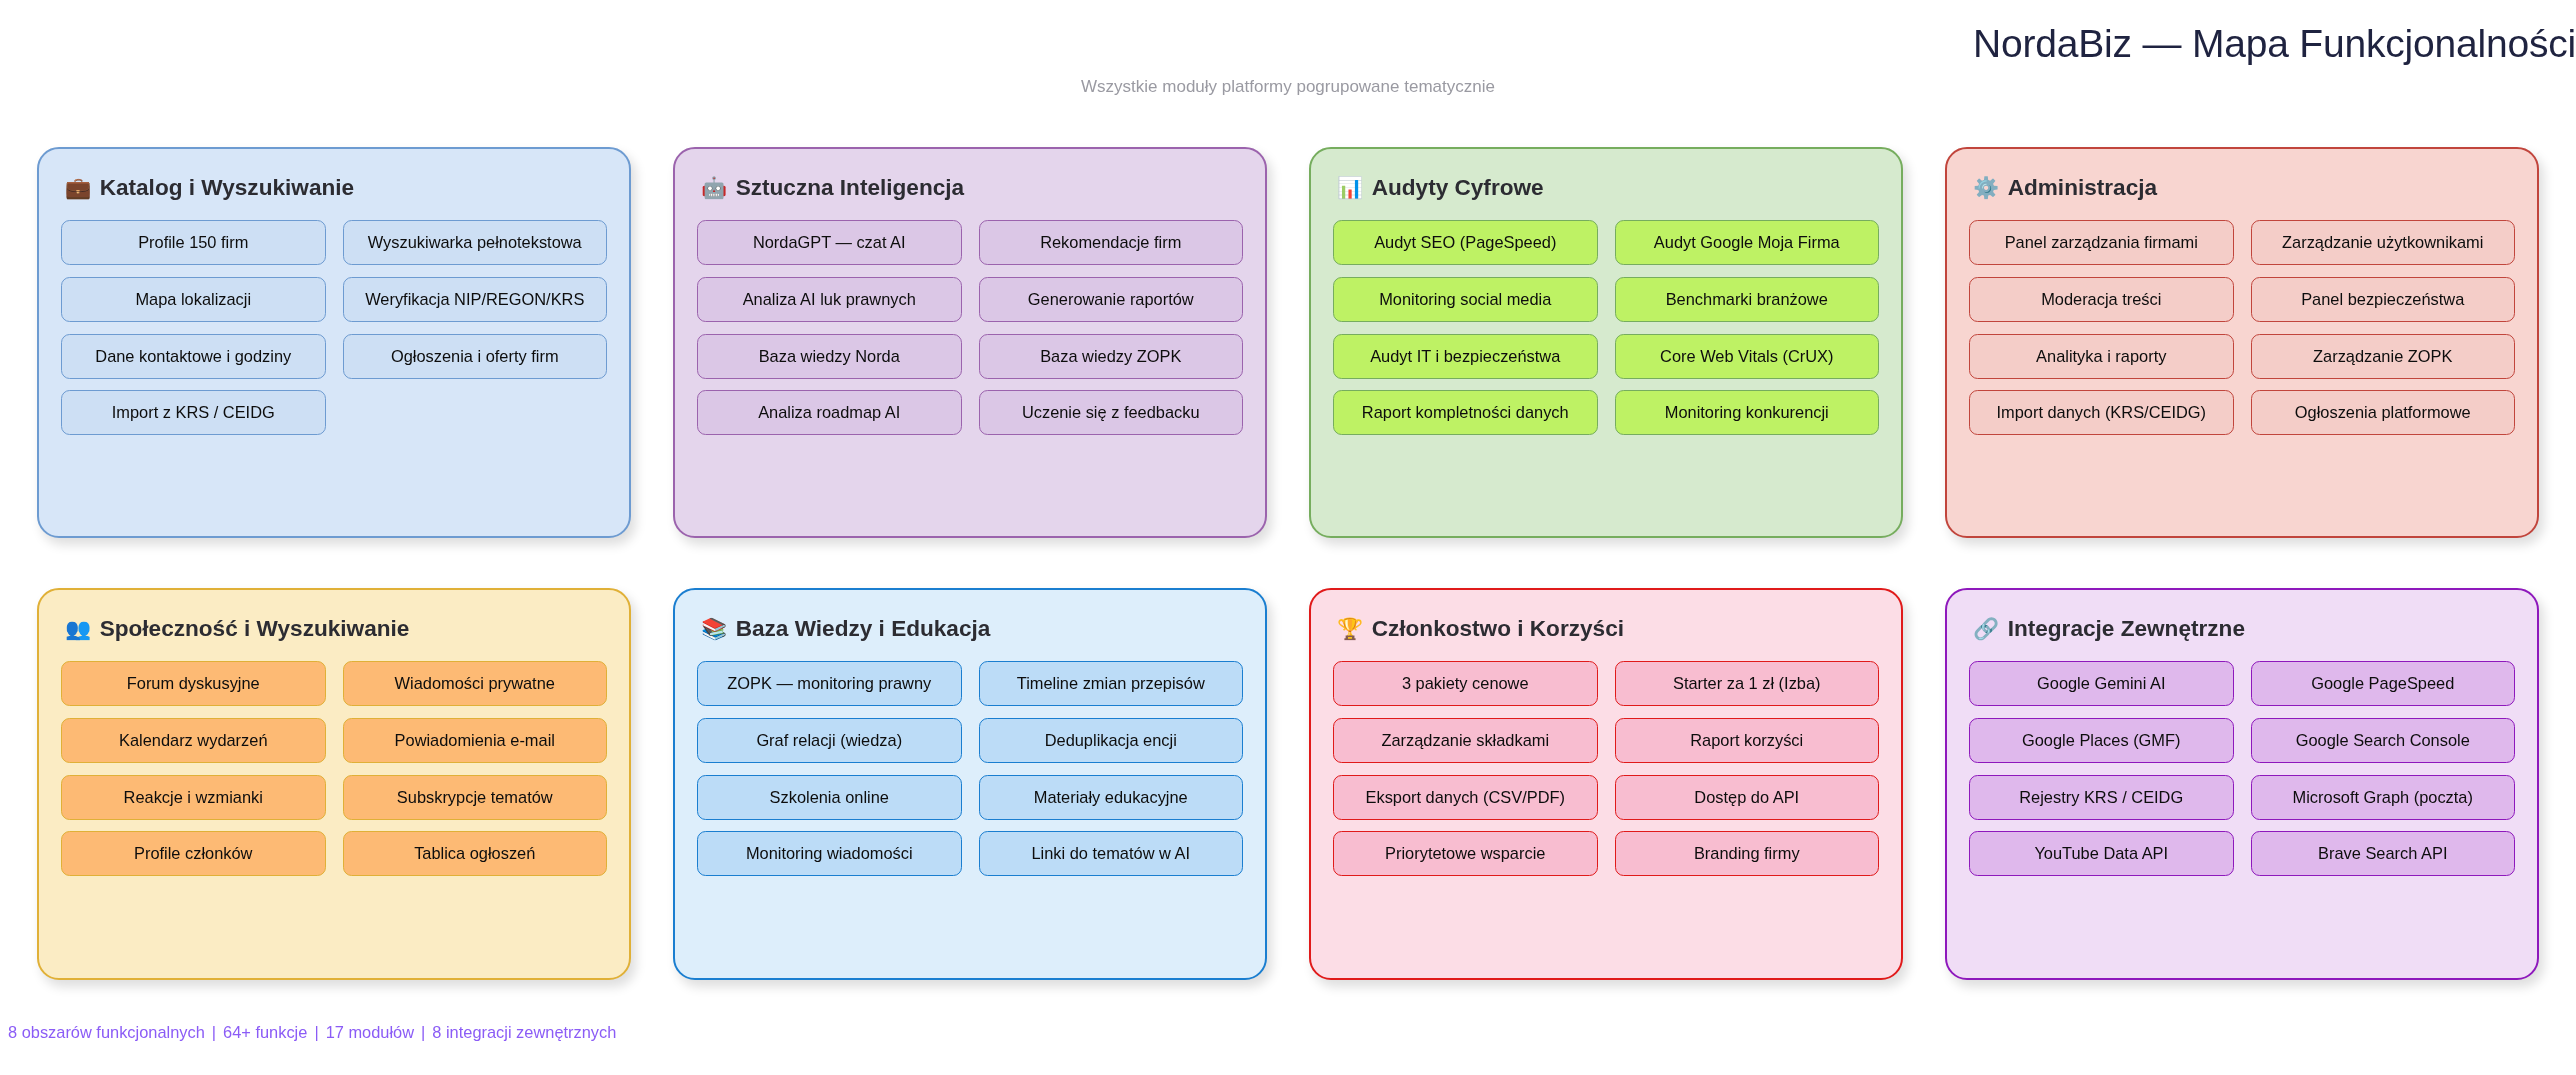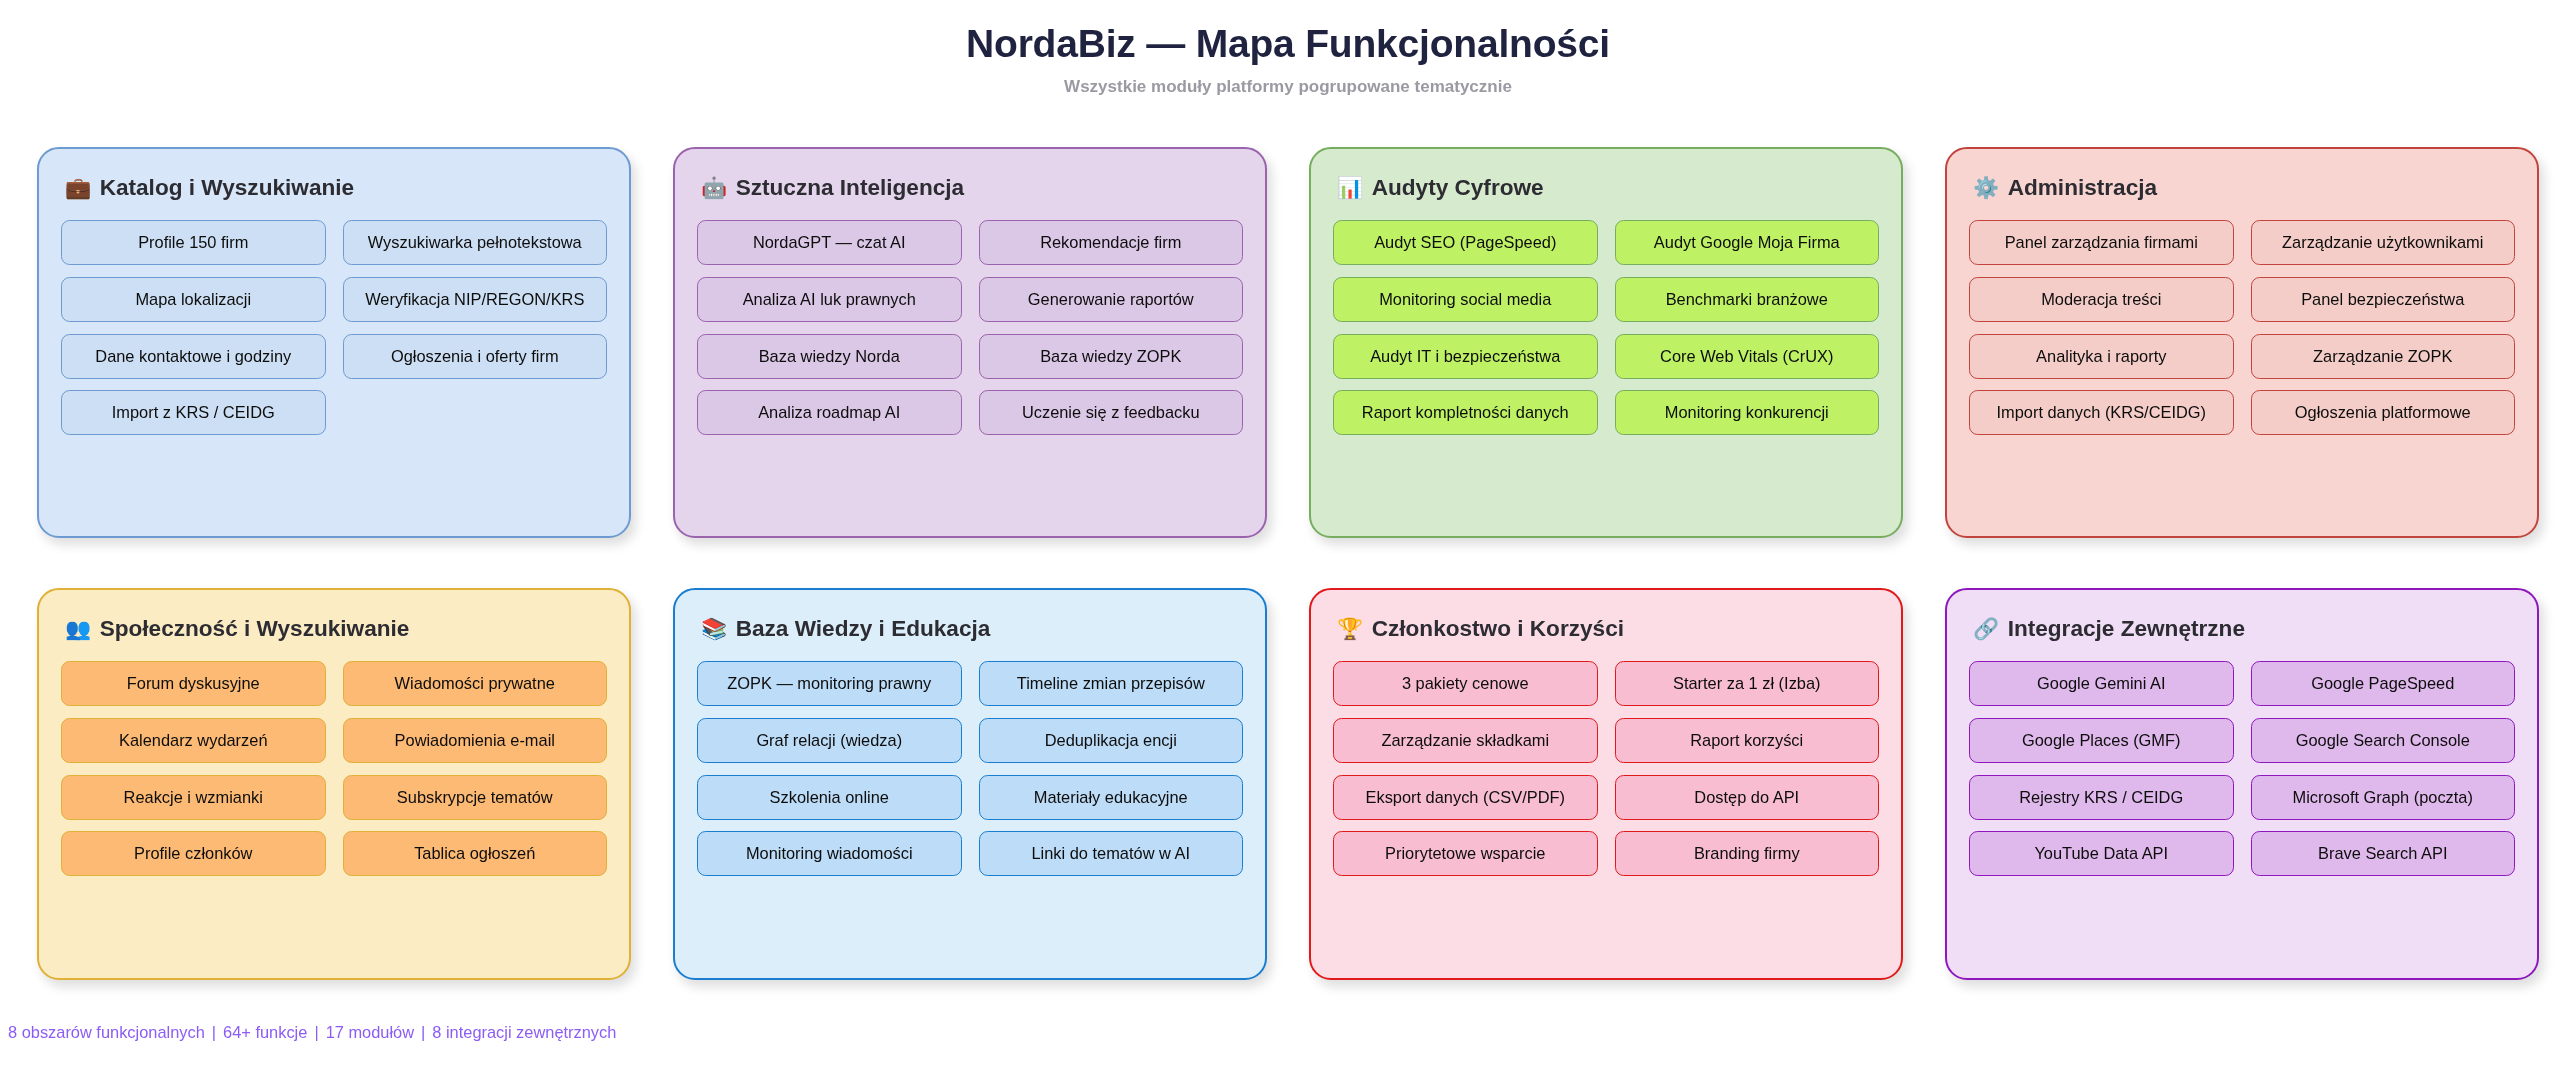--- a/index.html
+++ b/index.html
@@ -19,30 +19,31 @@
 
   
   .header {
     width: 100%;
     padding-top: 23.4px;
     text-align: center;
   }
   .page-title {
     margin: 0;
     font-size: 39px;
-    font-weight: bold;
+    font-weight: normal;
     color: #1f2340;
     letter-spacing: -0.2px;
     line-height: 1.1;
+    text-align: right;
   }
   .page-subtitle {
     margin: 11px 0 8px 0;
     font-size: 17px;
     color: #9a9aa2;
-    font-weight: bold;
+    font-weight: normal;
   }
 
   
   .grid {
     position: absolute;
     top: 147px;
     left: 37px;
     width: 2501px;
     display: grid;
     grid-template-columns: repeat(4, 594px);

